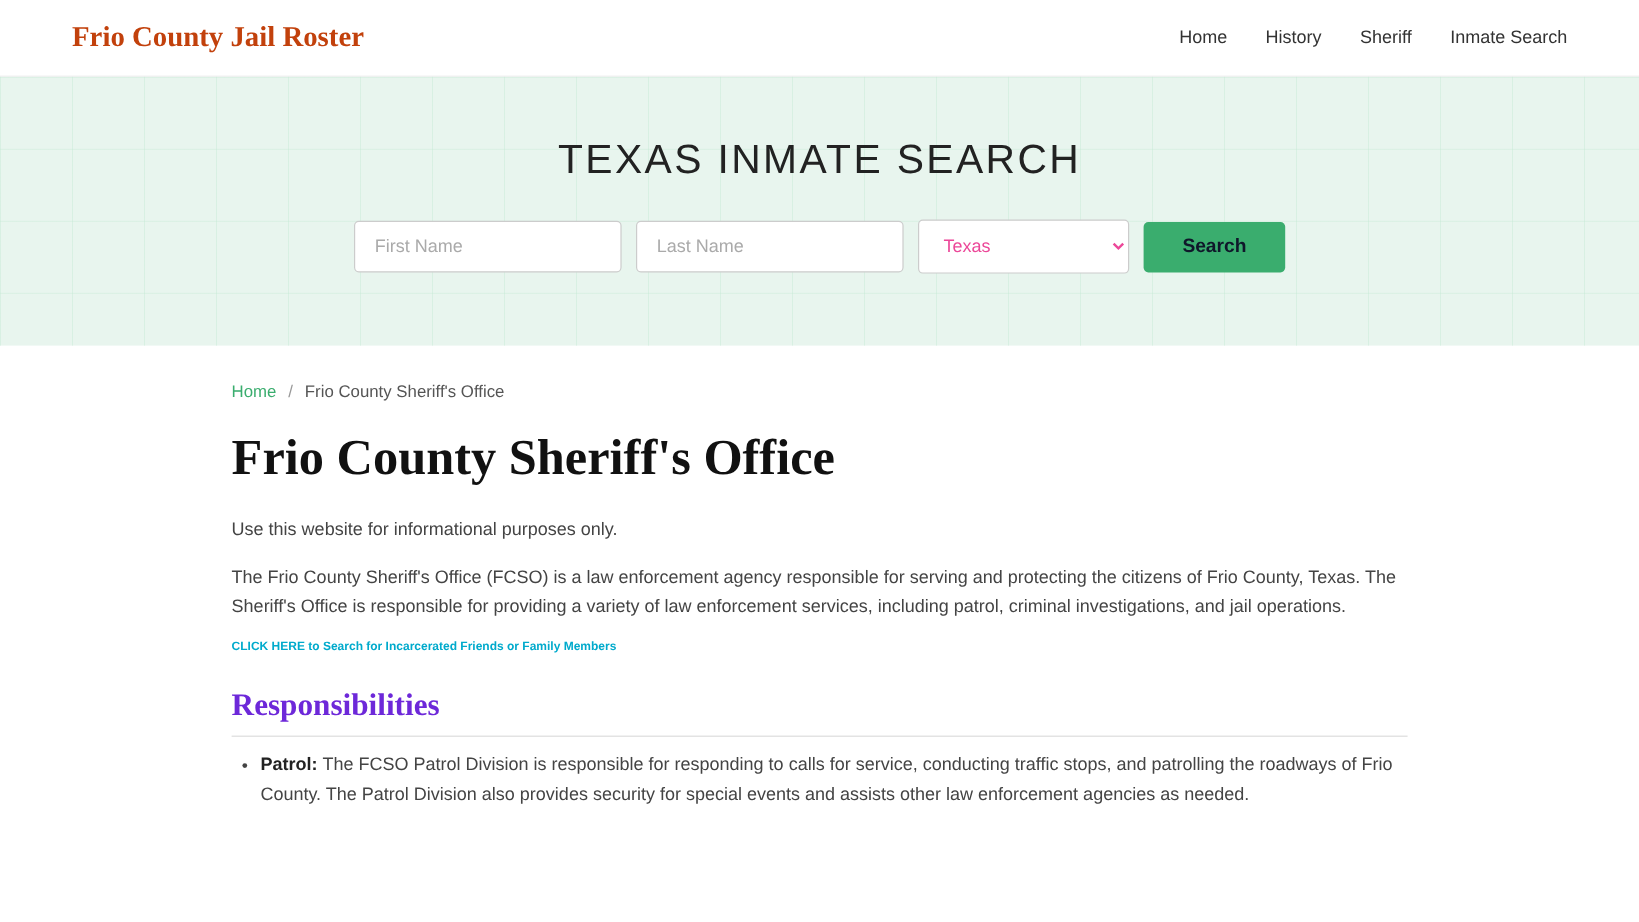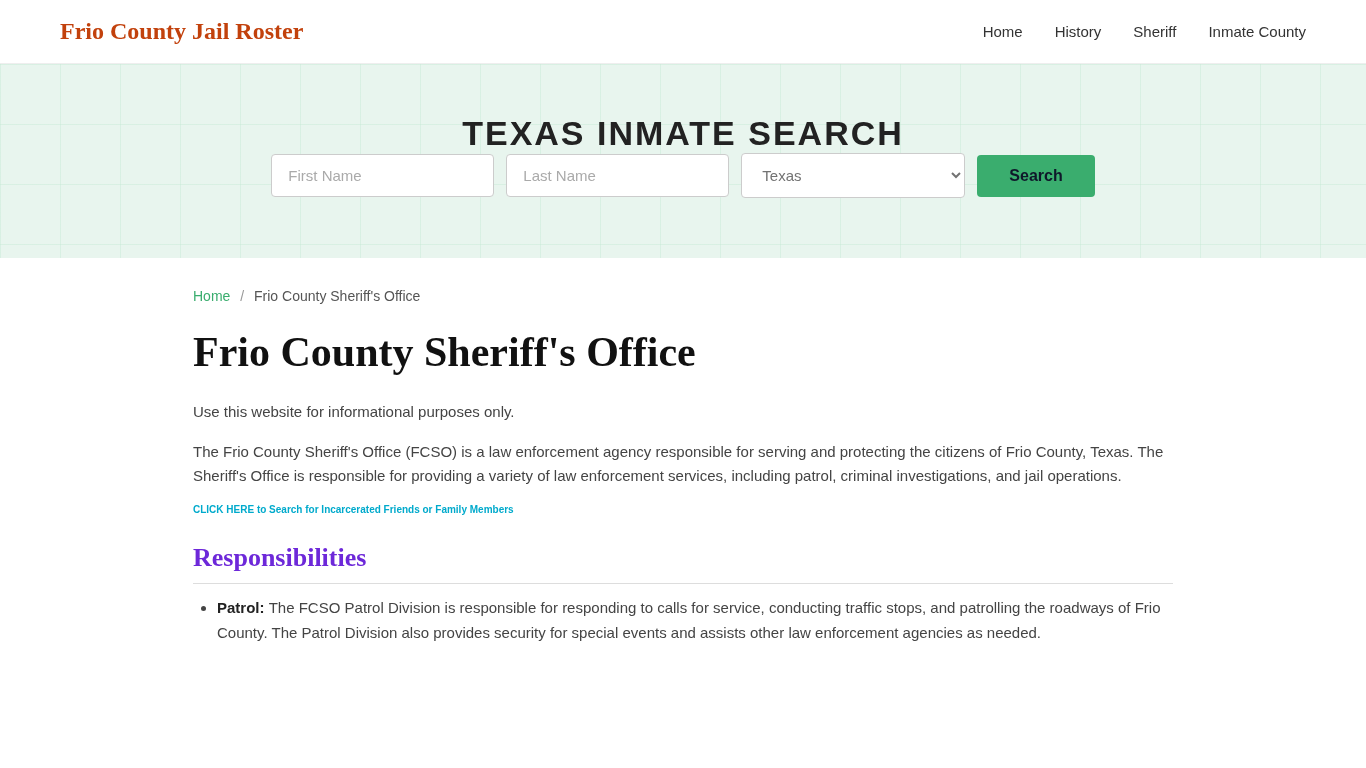--- a/index.html
+++ b/index.html
@@ -53,23 +53,24 @@
         linear-gradient(rgba(200,235,215,0.5) 1px, transparent 1px),
         linear-gradient(90deg, rgba(200,235,215,0.5) 1px, transparent 1px);
       background-size: 60px 60px;
       padding: 50px 20px 60px;
       text-align: center;
     }
 
     .hero-title {
       font-family: Arial, Helvetica, sans-serif;
       font-size: 34px;
-      font-weight: 700;
+      font-weight: 400;
       letter-spacing: 2px;
       color: #222;
+      margin-bottom: 30px;
     }
 
     .search-form {
       display: flex;
       justify-content: center;
       align-items: center;
       gap: 12px;
       flex-wrap: wrap;
     }
 
@@ -87,23 +88,23 @@
 
     .search-form input::placeholder {
       color: #aaa;
     }
 
     .search-form select {
       padding: 12px 16px;
       border: 1px solid #ccc;
       border-radius: 4px;
       font-size: 15px;
-      width: 224px;
-      background: #fff;
-      color: #737373;
+      width: 176px;
+      background: #fff;
+      color: #ec4899;
       font-family: Arial, sans-serif;
       outline: none;
       appearance: auto;
     }
 
     .search-btn {
       padding: 12px 32px;
       background: #3aad6e;
       color: #0f172a;
       border: none;
@@ -208,21 +209,21 @@
       <li>
         <a href="#">Home</a>
       </li>
       <li>
         <a href="#">History</a>
       </li>
       <li>
         <a href="#">Sheriff</a>
       </li>
       <li>
-        <a href="#">Inmate County</a>
+        <a href="#">Inmate Search</a>
       </li>
     </ul>
   </nav>
 </header>
 
 <section class="hero">
   <h1 class="hero-title">TEXAS INMATE SEARCH</h1>
   <form class="search-form">
     <input type="text" class="first-name-input" placeholder="First Name" style="">
     <input type="text" class="last-name-input" placeholder="Last Name" style="">

